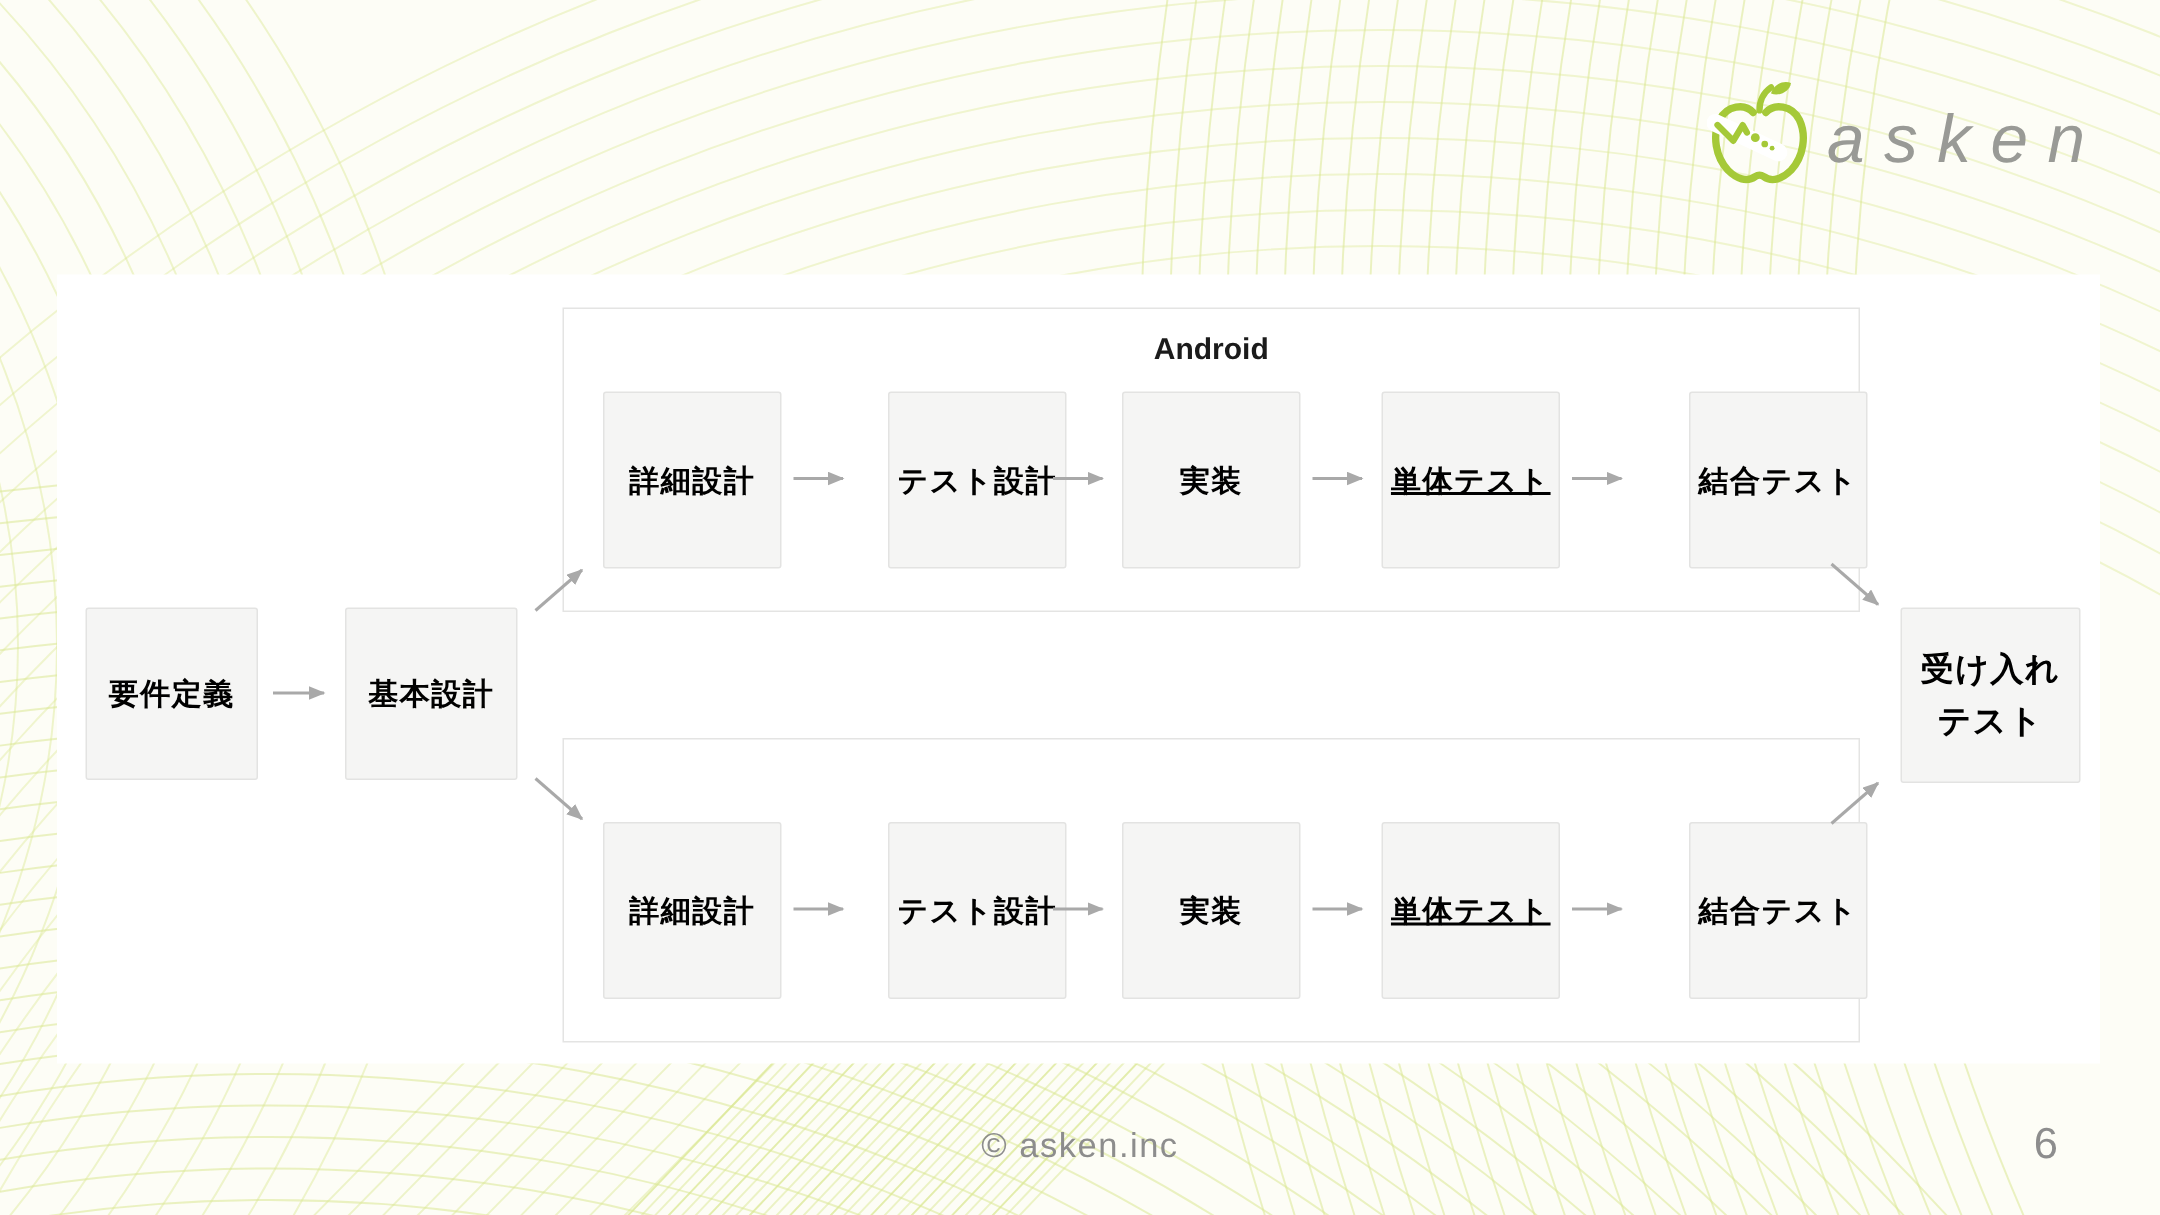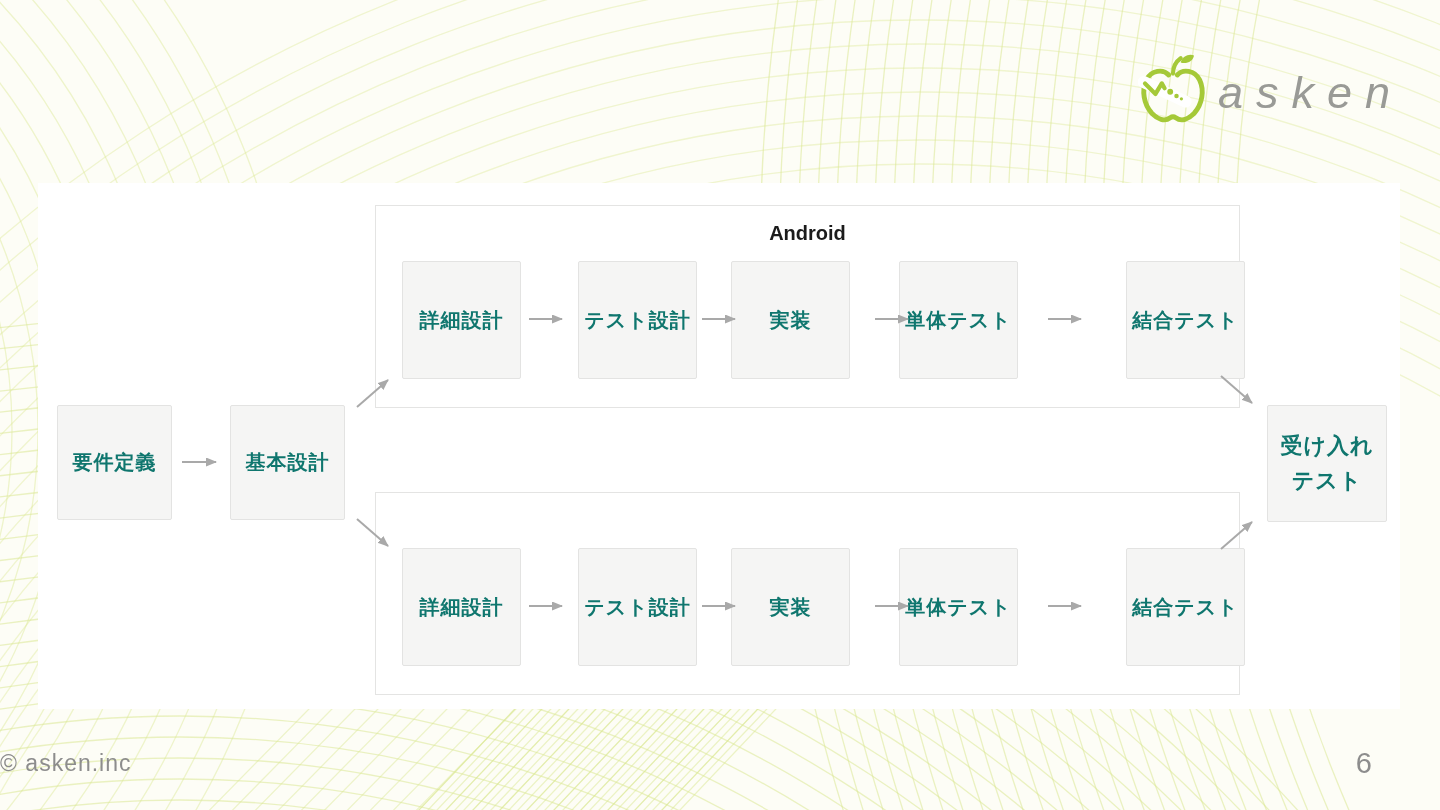--- a/index.html
+++ b/index.html
@@ -21,47 +21,47 @@
   .logo-text { font-size:45px; font-weight:500; color:#999a96; letter-spacing:13px;
                margin-left:10px; line-height:1; padding-top:6px; }
 
   
   .panel { position:absolute; left:38px; top:183px; width:1362px; height:526px;
            background:#ffffff; z-index:1; }
 
   
   .box { position:absolute; background:#f5f5f4; border:1px solid #e3e3e2; border-radius:2px;
          display:flex; flex-direction:column; align-items:center; justify-content:center;
-         font-weight:bold; font-size:20px; color:#0f766e; text-align:left; z-index:2;
+         font-weight:bold; font-size:20px; color:#000000; text-align:left; z-index:2;
          letter-spacing:1px; }
 
   .node-start-1 { left:19px;  top:222px; width:115px; height:115px; }
   .node-start-2 { left:192px; top:222px; width:115px; height:115px; }
   .node-end     { left:1229px; top:222px; width:120px; height:117px; line-height:1.55; font-size:22px; }
 
   
   .track { position:absolute; left:337px; width:865px; height:203px;
            border:1px solid #e4e4e3; border-radius:0; background:#ffffff; z-index:1; }
   .track-android { top:22px; }
   .track-ios     { top:309px; }
   .track-label { position:absolute; left:0; right:0; top:16px; text-align:center;
                  font-weight:bold; font-size:20px; color:#1b1b1b; }
   .track .stage { top:55px; width:119px; height:118px; }
   .stage-1 { left:26px; }
-  .stage-2 { left:202px; }
-  .stage-3 { left:355px; }
-  .stage-4 { left:523px; }
+  .stage-2 { left:216px; }
+  .stage-3 { left:372px; }
+  .stage-4 { left:545px;text-decoration:underline; }
   .stage-5 { left:750px; }
 
   
   .arrows { position:absolute; left:0; top:0; width:1440px; height:810px; z-index:2;
             pointer-events:none; }
 
   
-  .footer-copy { position:absolute; left:0; right:0; top:750px; text-align:left;
+  .footer-copy { position:absolute; left:0; right:0; top:750px; text-align:center;
                  font-size:23px; color:#8d8d8d; z-index:2; letter-spacing:1px; }
   .page-number { position:absolute; top:747px; right:68px; font-size:29px; color:#8d8d8d;
                  z-index:2; }
 </style>
 </head>
 <body>
 
 <div class="slide">
 
   <svg id="bg-pattern" viewBox="0 0 1440 810" xmlns="http://www.w3.org/2000/svg">

